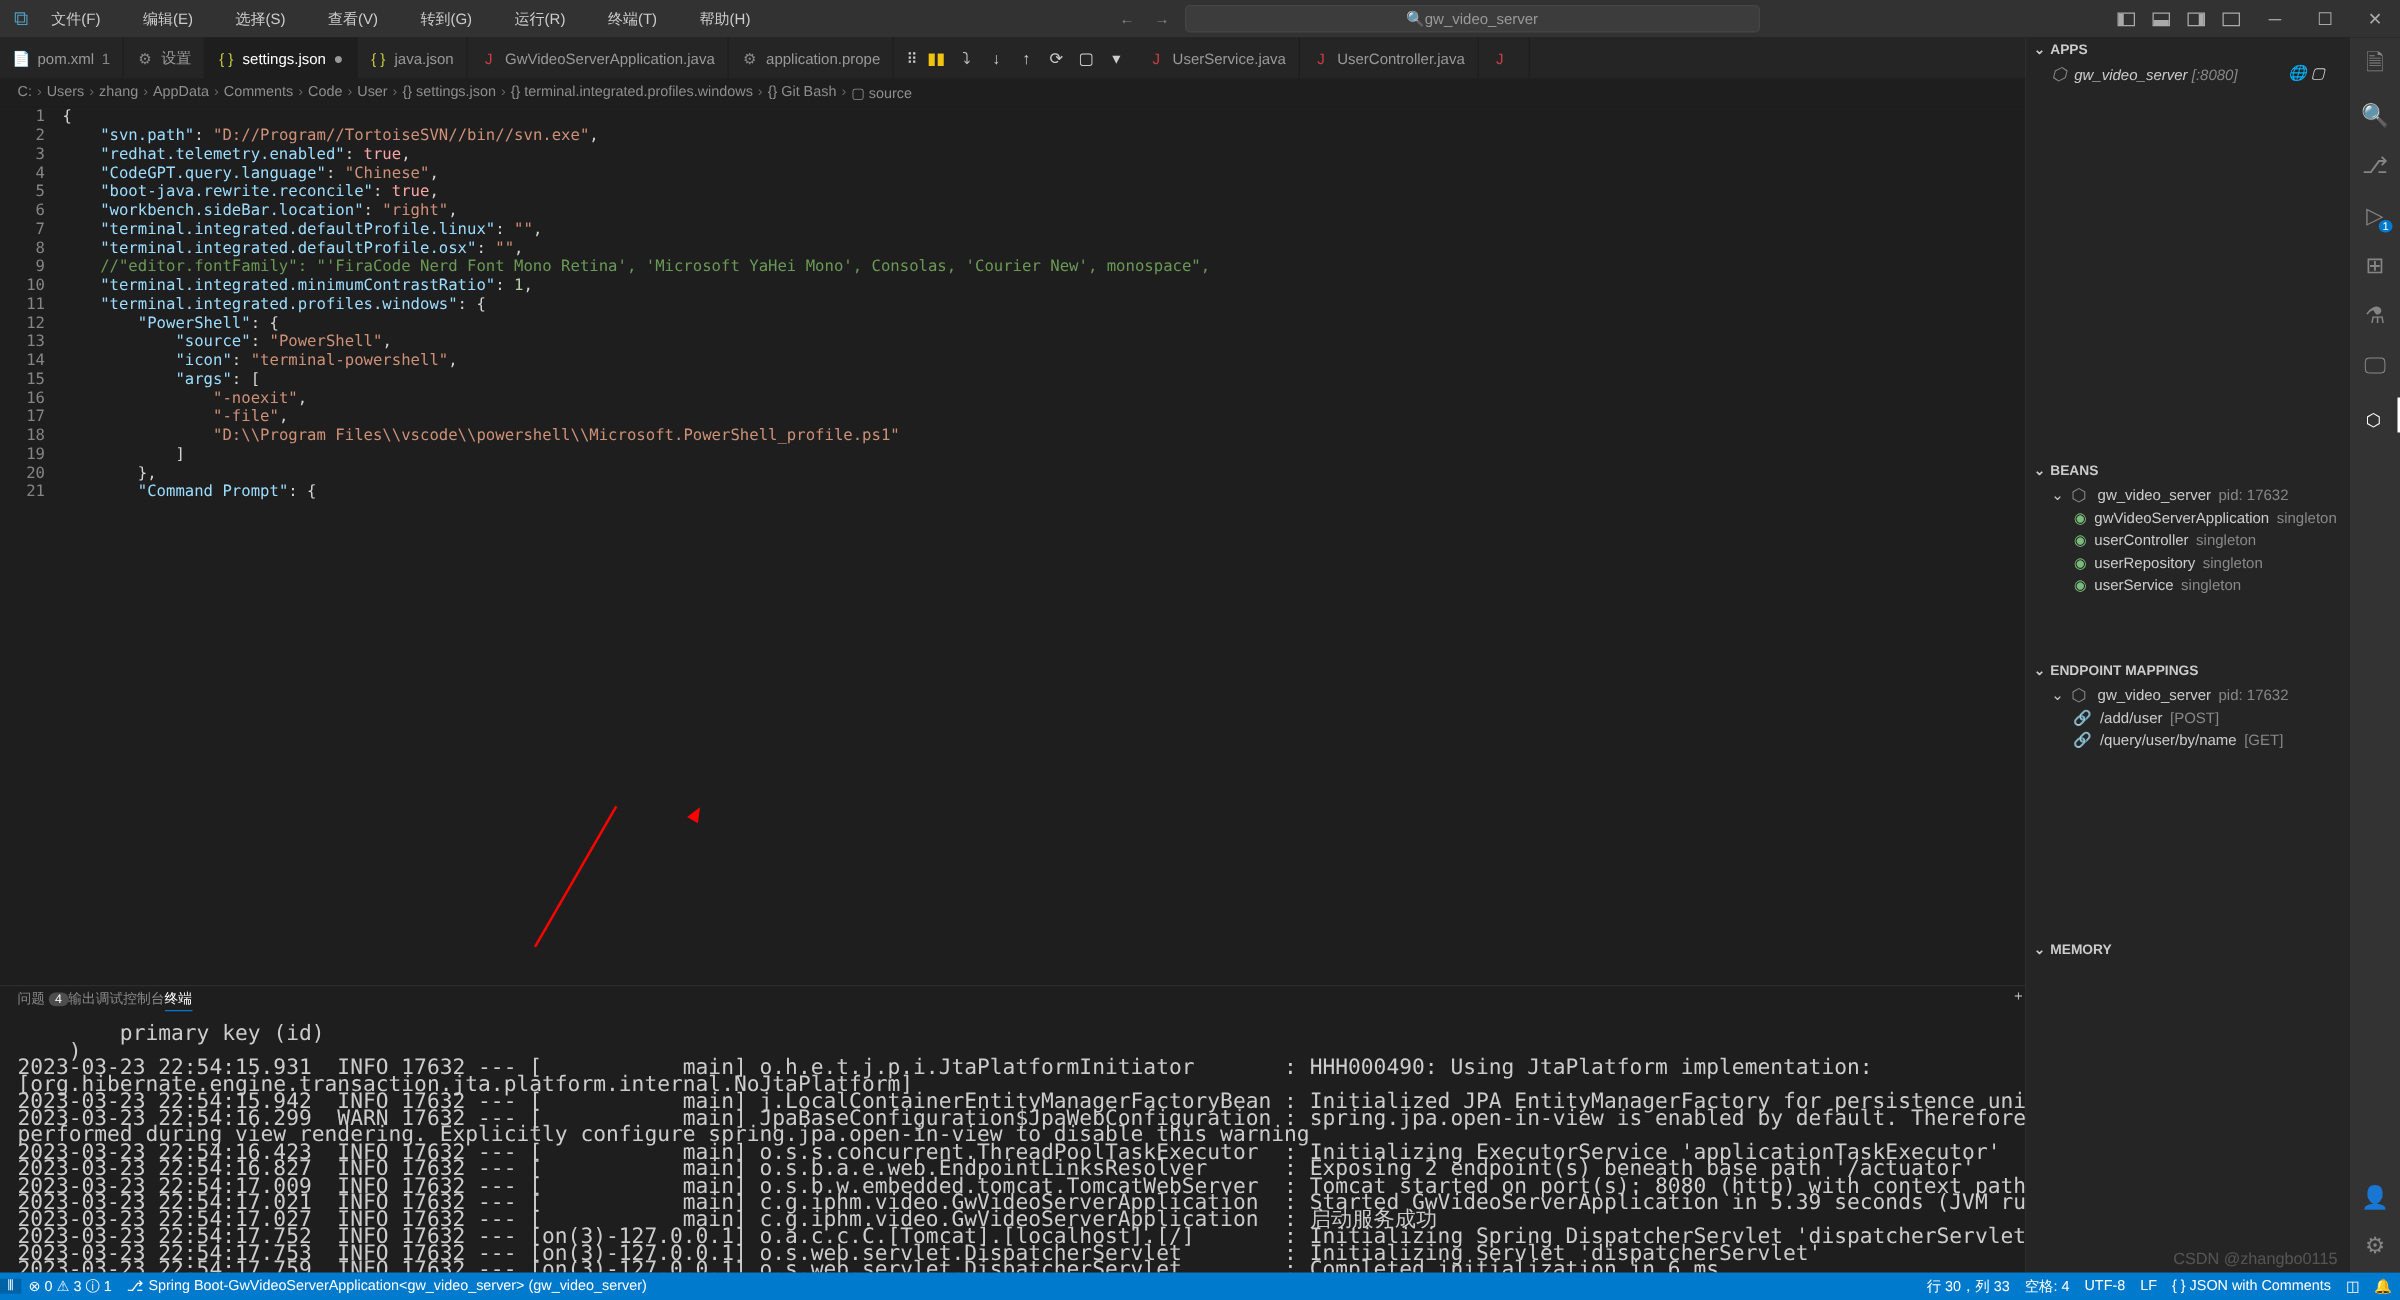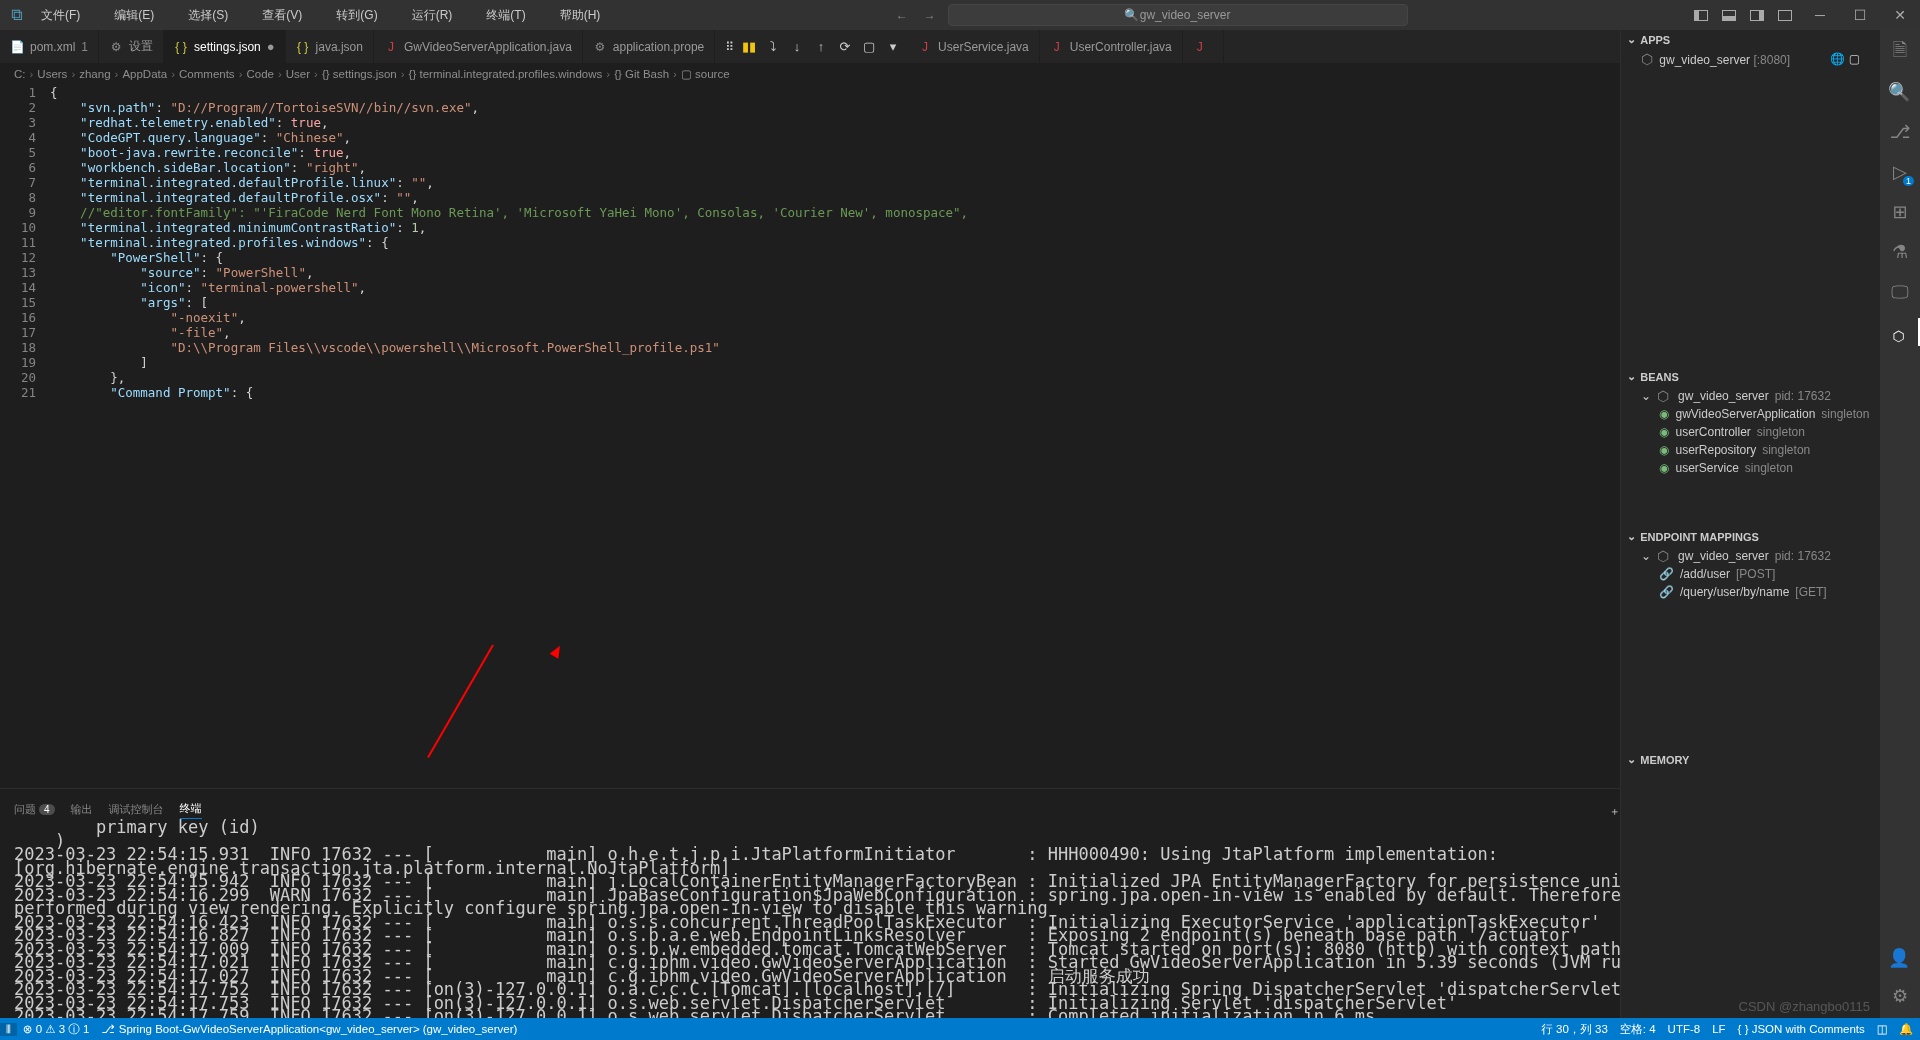--- a/index.html
+++ b/index.html
@@ -48,21 +48,21 @@
 .code-lines .cl { height:15px; }
 .s-key { color:#9cdcfe; }
 .s-str { color:#ce9178; }
 .s-bool { color:#fca5a5; }
 .s-num { color:#b5cea8; }
 .s-punc { color:#d4d4d4; }
 .s-comment { color:#6a9955; }
 .minimap { position:absolute; right:0; top:0; width:80px; height:100%; opacity:.35; background:linear-gradient(#444 0 60px,transparent 60px); }
 
 .panel { height:230px; border-top:1px solid #2d2d2d; display:flex; flex-direction:column; background:#1e1e1e; }
-.panel-tabs { height:30px; display:flex; align-items:flex-end; padding-left:14px; gap:16px; color:#888; font-size:11px; }
+.panel-tabs { height:30px; display:flex; align-items:flex-start; padding-left:14px; color:#888; font-size:11px; }
 .ptab { cursor:pointer; padding:2px 0; }
 .ptab.active { color:#fff; border-bottom:1px solid #0078d4; }
 .ptab .badge { display:inline-block; background:#4d4d4d; border-radius:8px; padding:0 5px; font-size:10px; margin-left:3px; color:#fff; }
 .panel-tabs .pright { margin-left:auto; display:flex; align-items:center; gap:8px; padding-right:10px; color:#ccc; }
 .panel-tabs .pright .pricon { cursor:pointer; }
 .run-chip { display:flex; align-items:center; gap:4px; font-size:11px; }
 .gear-icn { color:#ccc; }
 .terminal-body { flex:1; font-family:Consolas,monospace; font-size:17px; line-height:13.5px; color:#ccc; padding:2px 14px; overflow:hidden; white-space:pre-wrap; position:relative; }
 
 .arrow-line { position:absolute; left:492px; top:560px; width:2px; height:130px; background:red; transform:rotate(30deg); transform-origin:top; }
@@ -72,21 +72,21 @@
 .rsb-title { height:33px; display:flex; align-items:center; justify-content:space-between; padding:0 10px; color:#bbb; font-size:11px; letter-spacing:.3px; }
 .rsb-section { }
 .rsb-section-header { display:flex; align-items:center; gap:4px; padding:3px 6px; font-size:11px; color:#ccc; font-weight:bold; cursor:pointer; text-transform:uppercase; }
 .rsb-section-header .chev { font-size:11px; }
 .rsb-item { display:flex; align-items:center; gap:6px; padding:2px 20px; font-size:12px; color:#ccc; cursor:pointer; }
 .rsb-item .dim { color:#888; }
 .rsb-subitem { padding-left:38px; }
 .bean-ic { color:#7aba7a; }
 .link-ic { color:#c586c0; }
 .app-ic { color:#888; }
-.rsb-flex { display:flex; justify-content:space-between; align-items:center; width:100%; }
+.rsb-flex { display:flex; justify-content:space-between; align-items:flex-start; width:100%;font-style:italic; }
 
 .activitybar { width:40px; background:#333; position:absolute; right:0; top:30px; bottom:22px; display:flex; flex-direction:column; align-items:center; gap:16px; padding-top:10px; }
 .ab-icon { color:#858585; cursor:pointer; font-size:18px; width:24px; height:24px; display:flex; align-items:center; justify-content:center; position:relative; }
 .ab-icon.active { color:#fff; }
 .ab-icon.active::before { content:""; position:absolute; right:-8px; top:-2px; bottom:-2px; width:2px; background:#fff; }
 .ab-icon .badge2 { position:absolute; bottom:-2px; right:-2px; background:#007acc; border-radius:7px; font-size:9px; padding:0 3px; color:#fff; }
 .ab-bottom { margin-top:auto; margin-bottom:10px; display:flex; flex-direction:column; gap:14px; }
 
 .statusbar { position:absolute; left:0; right:0; bottom:0; height:22px; background:#007acc; color:#fff; display:flex; align-items:center; font-size:11.5px; }
 .statusbar .sb-item { padding:0 6px; display:flex; align-items:center; gap:4px; cursor:pointer; }

